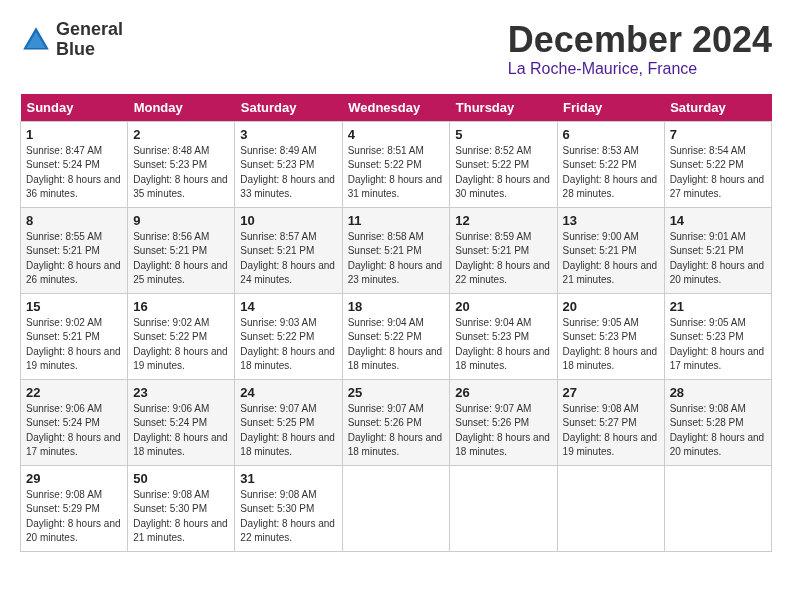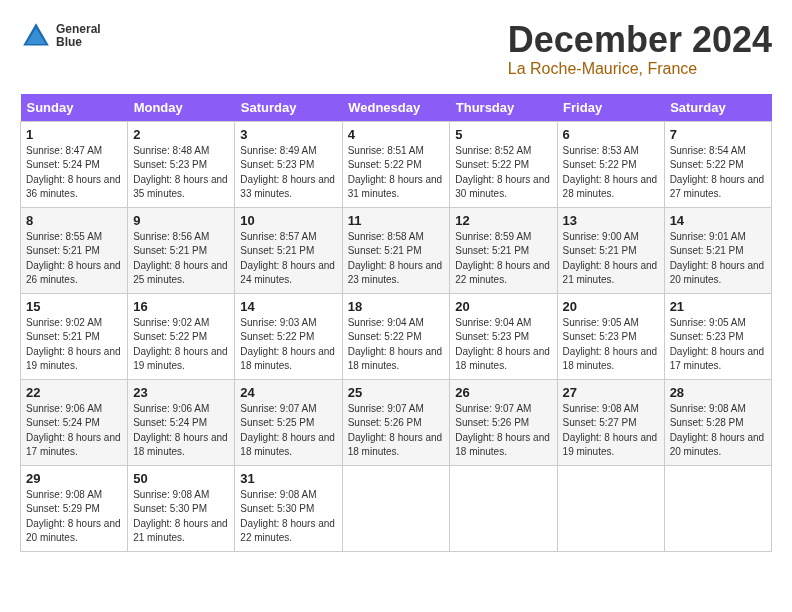--- a/index.html
+++ b/index.html
@@ -15,49 +15,49 @@
       justify-content: space-between;
       align-items: flex-start;
       margin-bottom: 16px;
     }
     .logo {
       display: flex;
       align-items: center;
       gap: 4px;
     }
     .logo-text {
-      font-size: 12px;
+      font-size: 18px;
       font-weight: bold;
       color: #333;
       line-height: 1.1;
     }
     .logo-text span { display: block; }
     .logo-icon {
       width: 32px;
       height: 32px;
     }
     .title-section {
     }
     .month-title {
       font-size: 36px;
       font-weight: bold;
       color: #333;
       line-height: 1.1;
     }
     .location {
       font-size: 16px;
-      color: #a16207;
+      color: #4c1d95;
     }
     .calendar {
       width: 100%;
       border-collapse: collapse;
       font-size: 10.5px;
     }
     .calendar th {
-      background-color: #8b5cf6;
+      background-color: #be185d;
       color: #fff;
       text-align: left;
       padding: 6px 6px;
       font-size: 13px;
       font-weight: bold;
     }
     .calendar td {
       border: 1px solid #ccc;
       vertical-align: top;
       padding: 5px 5px;

